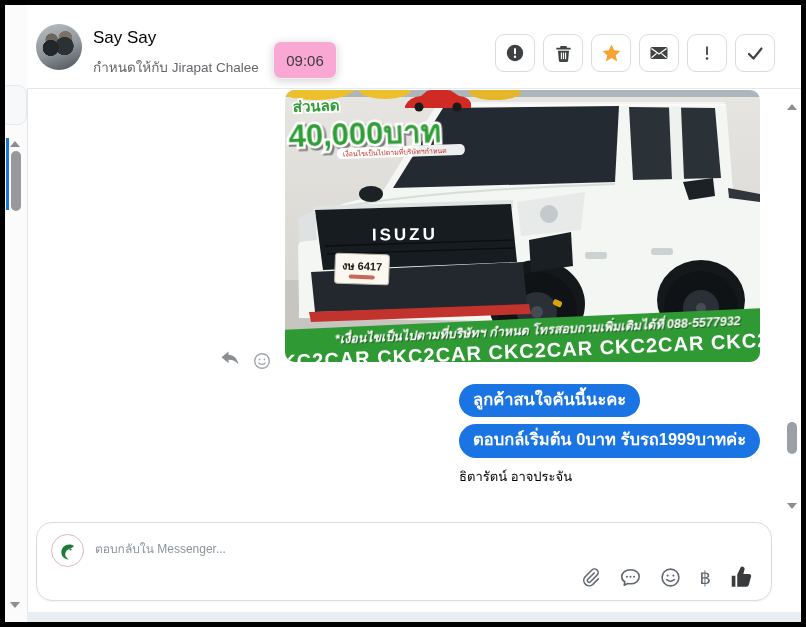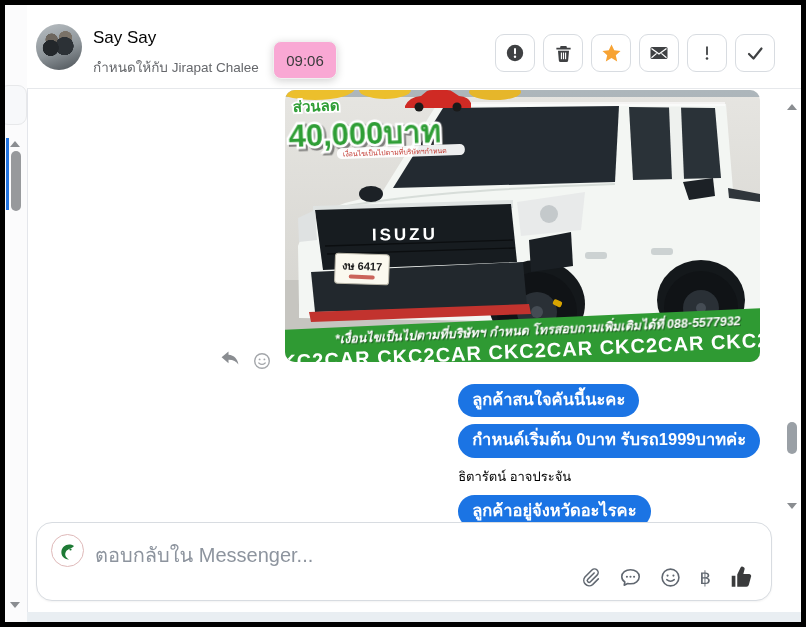--- a/index.html
+++ b/index.html
@@ -52,21 +52,21 @@
   .vscroll{position:absolute;right:1px;top:85px;width:15px;height:428px;background:#fff;z-index:6;}
   .v-up{position:absolute;left:2px;top:14px;}
   .v-thumb{position:absolute;left:2px;top:332px;width:10px;height:32px;background:#9aa0a6;border-radius:5px;}
   .v-down{position:absolute;left:2px;top:413px;}
 
   
   .composer{position:absolute;left:31px;top:517px;width:734px;height:77px;background:#fff;border:1px solid #d8dce1;
     border-radius:16px;box-shadow:0 1px 2px rgba(0,0,0,.05);z-index:10;}
   .c-avatar{position:absolute;left:14px;top:11px;width:31px;height:31px;border-radius:50%;border:1px solid #dfb9b9;
     background:#fff;display:flex;align-items:center;justify-content:center;}
-  .c-placeholder{position:absolute;left:58px;top:16px;font-size:20px;color:#8d949e;}
+  .c-placeholder{position:absolute;left:58px;top:16px;font-size:12px;color:#8d949e;}
   .c-icons{position:absolute;right:18px;bottom:11px;display:flex;gap:19px;align-items:center;}
   .c-icons .icon{cursor:pointer;display:flex;align-items:center;justify-content:center;}
   .baht{font-size:18px;color:#606770;font-weight:500;line-height:1;}
 
   
   .bottom-bar{position:absolute;left:22px;right:0;bottom:0;height:10px;background:#e9eef2;}
 </style>
 </head>
 <body>
 
@@ -229,23 +229,22 @@
     <svg width="18" height="18" viewBox="0 0 18 18">
       <circle cx="9" cy="9" r="7.3" stroke="#a3a6aa" stroke-width="1.4" fill="none"></circle>
       <circle cx="6.6" cy="7.4" r=".95" fill="#a3a6aa"></circle>
         <circle cx="11.4" cy="7.4" r=".95" fill="#a3a6aa"></circle>
       <path d="M5.8 11 Q9 13.8 12.2 11" stroke="#a3a6aa" stroke-width="1.3" fill="none" stroke-linecap="round"></path>
       </svg>
   </div>
 
   <div class="msg-stack">
     <div class="bubble">ลูกค้าสนใจคันนี้นะคะ</div>
-    <div class="bubble">กำหนด์เริ่มต้น 0บาท รับรถ1999บาทค่ะ</div>
+    <div class="bubble">ตอบกล์เริ่มต้น 0บาท รับรถ1999บาทค่ะ</div>
     <div class="sender">ธิตารัตน์ อาจประจัน</div>
-    <div class="bubble">ลูกค้าอยู่จังหวัดอะไรคะ</div>
   </div>
 
   <div class="vscroll">
     <div class="v-up tri-up"></div>
     <div class="v-thumb"></div>
     <div class="v-down tri-down"></div>
   </div>
 
   <div class="composer">
     <div class="c-avatar">

